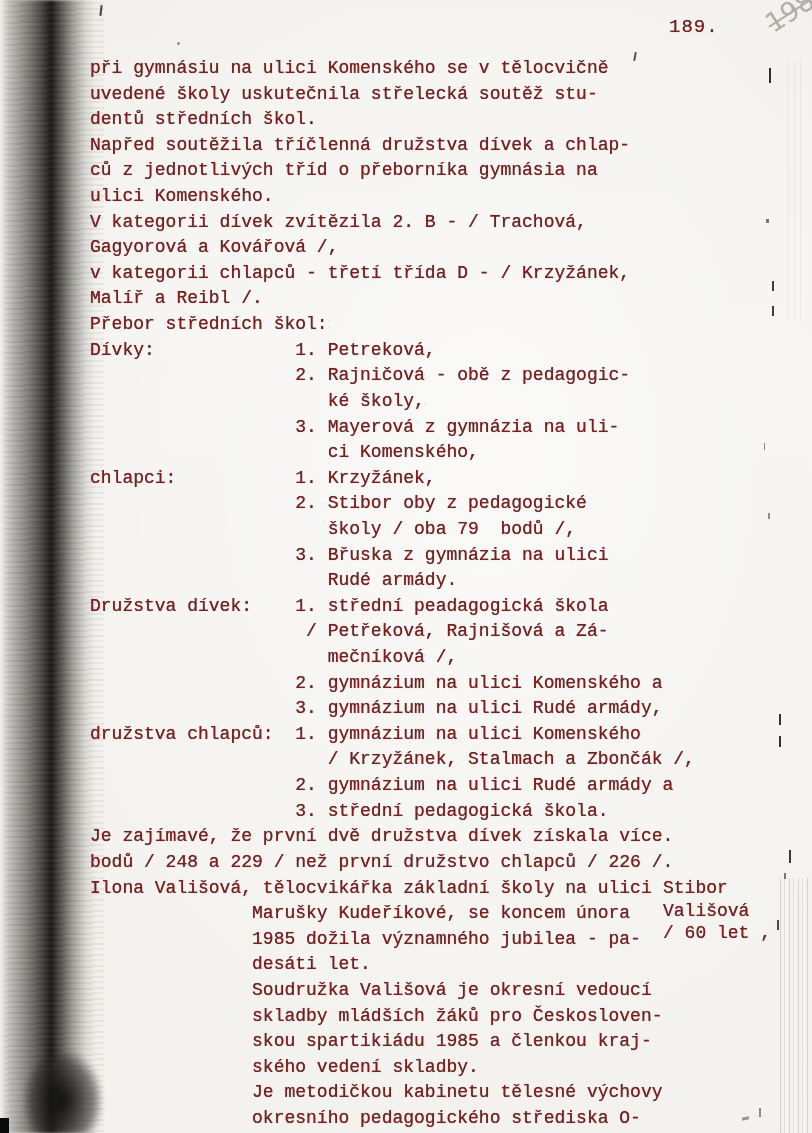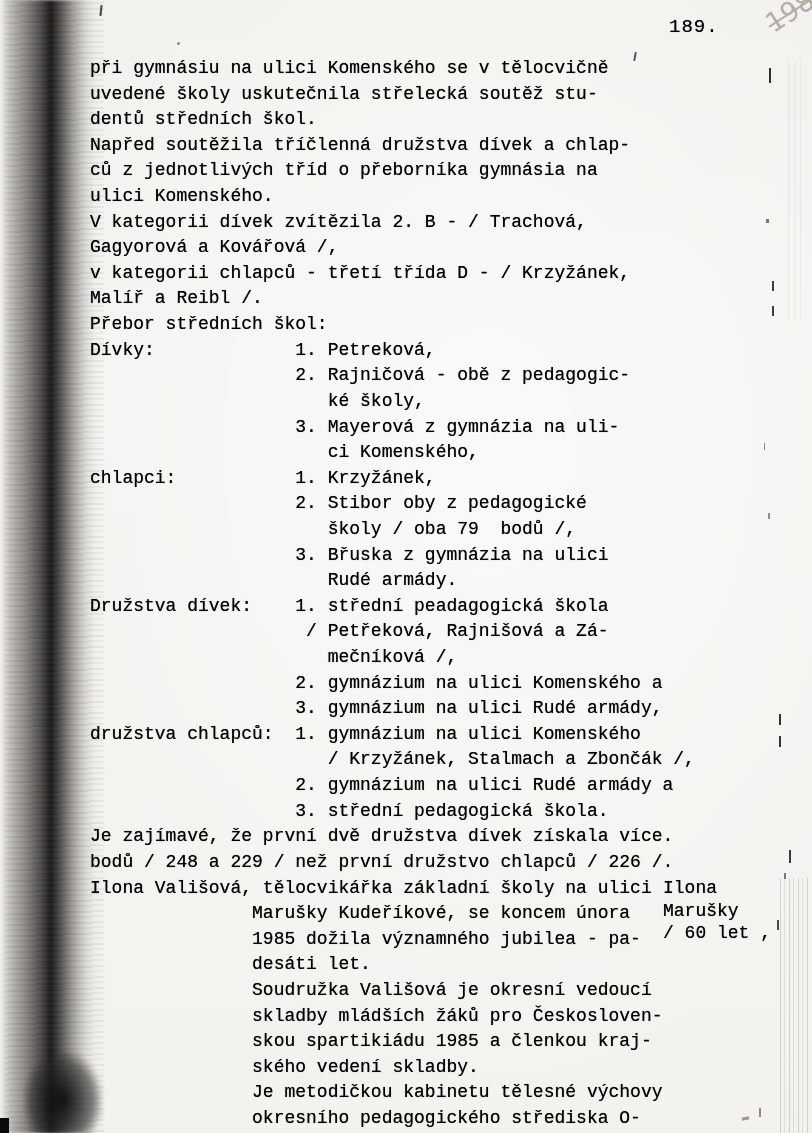--- a/index.html
+++ b/index.html
@@ -42,21 +42,21 @@
   .binding-smudge {
     position:absolute; left:24px; top:1052px; width:78px; height:81px;
     background:radial-gradient(ellipse at 50% 60%, rgba(10,10,10,0.9), rgba(40,38,36,0.55) 55%, rgba(0,0,0,0) 75%);
     filter:blur(2px);
   }
   .corner-mark {
     position:absolute; left:0; top:1118px; width:9px; height:15px;
     background:#0a0a0a;
   }
   .typed {
-    color:#000000;
+    color:#7f1d1d;
     text-shadow:0 0 0.7px rgba(20,20,20,0.75);
   }
   .text-block {
     position:absolute; left:90px; top:56px;
     font-size:18px; line-height:25.62px;
     white-space:pre;
   }
   .text-block .line { height:25.62px; }
   .page-number {
     position:absolute; left:669px; top:16px;
@@ -115,21 +115,21 @@
 <div class="binding-noise"></div>
 <div class="binding-smudge"></div>
 <div class="corner-mark"></div>
 
 <div class="page-number typed">189.</div>
 
 <div class="handwritten-number">198</div>
 
 <div class="text-block typed"><div class="line">při gymnásiu na ulici Komenského se v tělocvičně</div><div class="line">uvedené školy uskutečnila střelecká soutěž stu-</div><div class="line">dentů středních škol.</div><div class="line">Napřed soutěžila tříčlenná družstva dívek a chlap-</div><div class="line">ců z jednotlivých tříd o přeborníka gymnásia na</div><div class="line">ulici Komenského.</div><div class="line">V kategorii dívek zvítězila 2. B - / Trachová,</div><div class="line">Gagyorová a Kovářová /,</div><div class="line">v kategorii chlapců - třetí třída D - / Krzyžánek,</div><div class="line">Malíř a Reibl /.</div><div class="line">Přebor středních škol:</div><div class="line">Dívky:             1. Petreková,</div><div class="line">                   2. Rajničová - obě z pedagogic-</div><div class="line">                      ké školy,</div><div class="line">                   3. Mayerová z gymnázia na uli-</div><div class="line">                      ci Komenského,</div><div class="line">chlapci:           1. Krzyžánek,</div><div class="line">                   2. Stibor oby z pedagogické</div><div class="line">                      školy / oba 79  bodů /,</div><div class="line">                   3. Břuska z gymnázia na ulici</div><div class="line">                      Rudé armády.</div><div class="line">Družstva dívek:    1. střední peadagogická škola</div><div class="line">                    / Petřeková, Rajnišová a Zá-</div><div class="line">                      mečníková /,</div><div class="line">                   2. gymnázium na ulici Komenského a</div><div class="line">                   3. gymnázium na ulici Rudé armády,</div><div class="line">družstva chlapců:  1. gymnázium na ulici Komenského</div><div class="line">                      / Krzyžánek, Stalmach a Zbončák /,</div><div class="line">                   2. gymnázium na ulici Rudé armády a</div><div class="line">                   3. střední pedagogická škola.</div><div class="line">Je zajímavé, že první dvě družstva dívek získala více.</div><div class="line">bodů / 248 a 229 / než první družstvo chlapců / 226 /.</div><div class="line">Ilona Vališová, tělocvikářka základní školy na ulici</div><div class="line">               Marušky Kudeříkové, se koncem února</div><div class="line">               1985 dožila významného jubilea - pa-</div><div class="line">               desáti let.</div><div class="line">               Soudružka Vališová je okresní vedoucí</div><div class="line">               skladby mládších žáků pro Českosloven-</div><div class="line">               skou spartikiádu 1985 a členkou kraj-</div><div class="line">               ského vedení skladby.</div><div class="line">               Je metodičkou kabinetu tělesné výchovy</div><div class="line">               okresního pedagogického střediska O-</div></div>
 
-<div class="margin-note typed"><div class="line">Ilona</div><div class="line">Marušky</div><div class="line">/ 60 let ,</div></div>
+<div class="margin-note typed"><div class="line">Stibor</div><div class="line">Vališová</div><div class="line">/ 60 let ,</div></div>
 
 <div class="streaks"></div>
 <div class="streaks2"></div>
 <div class="artifact a1"></div>
 <div class="artifact a2"></div>
 <div class="artifact a3"></div>
 <div class="artifact a4"></div>
 <div class="artifact a5"></div>
 <div class="artifact a6"></div>
 <div class="artifact a7"></div>

